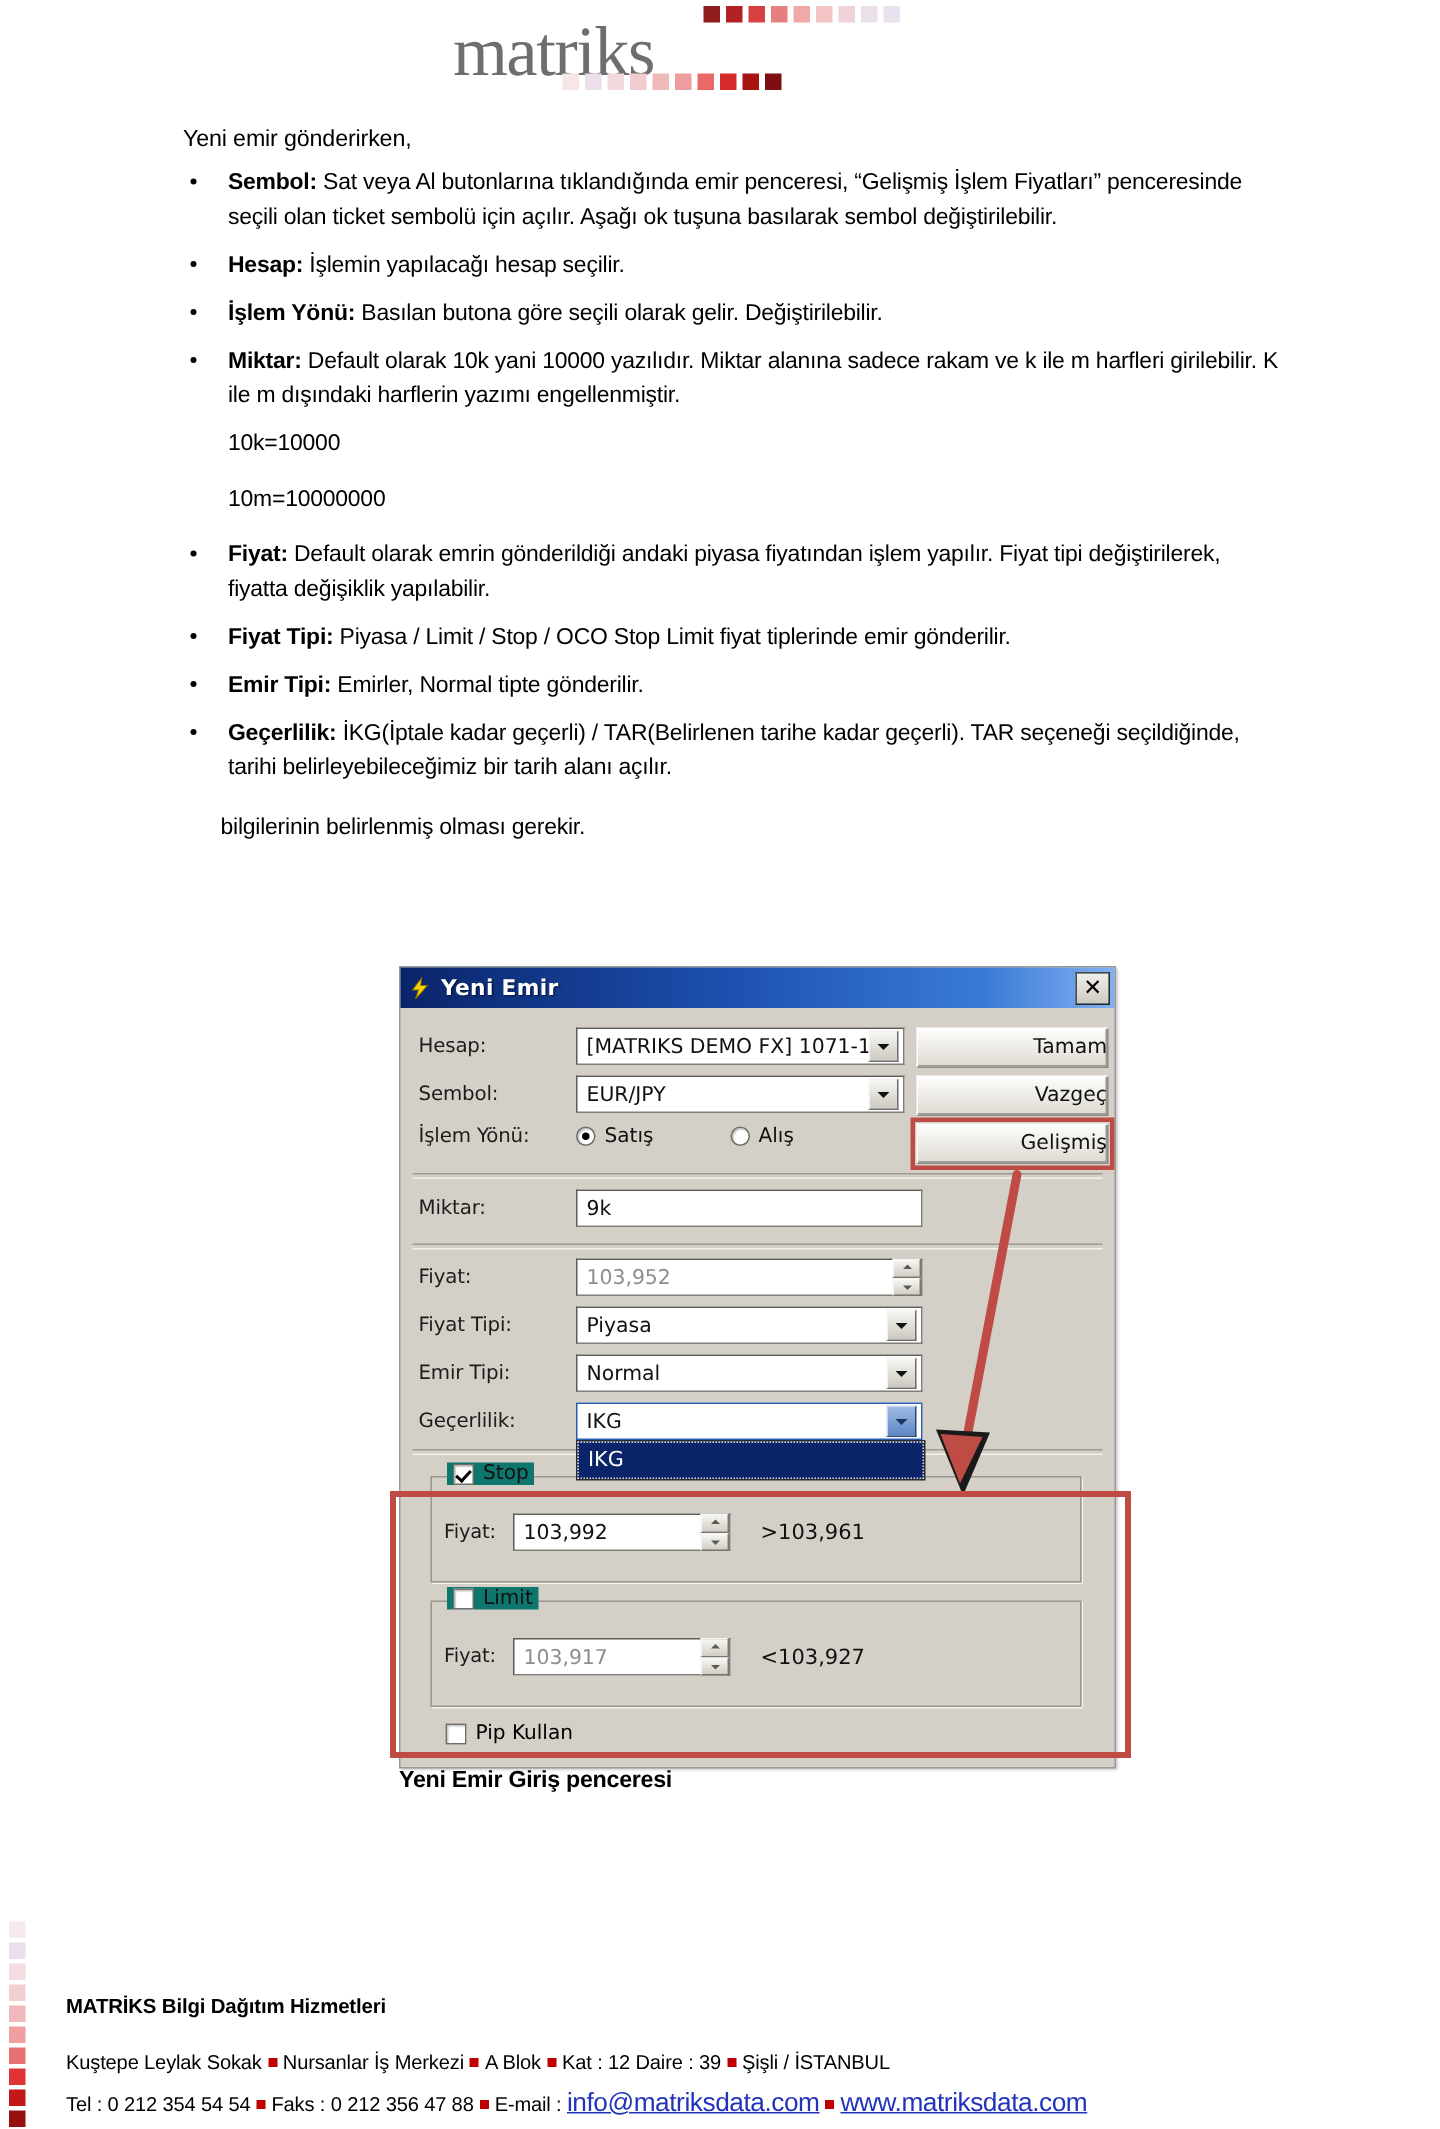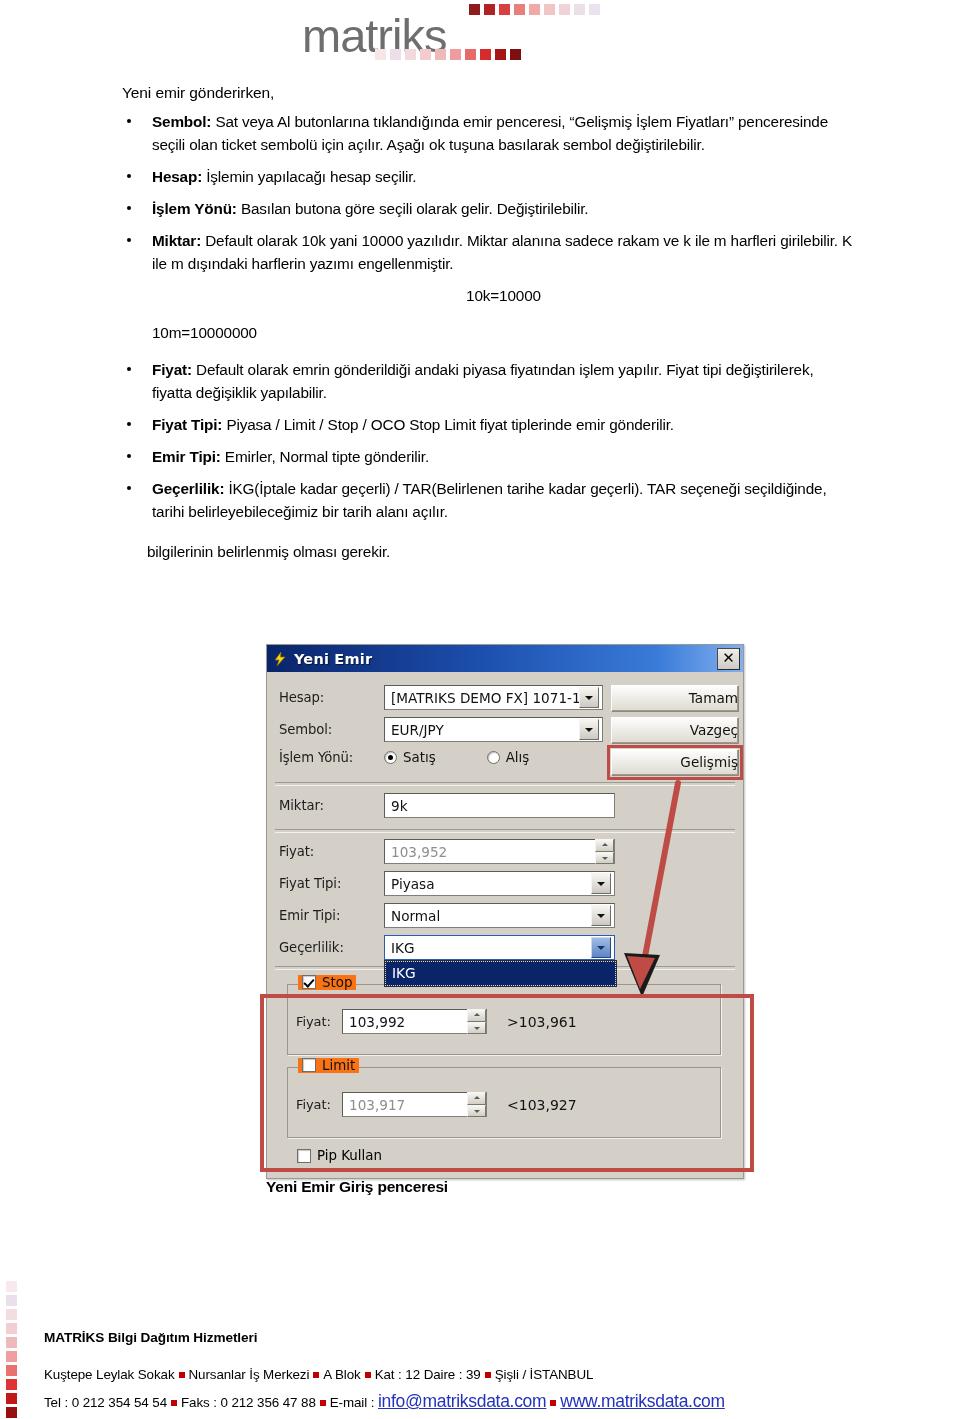--- a/index.html
+++ b/index.html
@@ -5,21 +5,21 @@
   html,body{margin:0;padding:0;}
   body{
     width:960px;height:1419px;background:#ffffff;
     font-family:"Liberation Sans","DejaVu Sans",sans-serif;
     color:#000;position:relative;overflow:hidden;
   }
   
   #logo-wrap{position:absolute;left:300px;top:2px;width:330px;height:62px;}
   .logo-text{
     position:absolute;left:2px;top:6px;
-    font-family:Liberation Sans, sans-serif;
+    font-family:Liberation Serif, serif;
     font-size:47px;letter-spacing:-1px;color:#6e6e6e;font-weight:400;
   }
   .px{position:absolute;width:11px;height:11px;}
   
   #content{position:absolute;left:0;top:84px;width:960px;}
   .lead{
     position:absolute;left:122px;top:0;font-size:15.5px;color:#000;
     letter-spacing:-0.1px;
   }
   ul.bullets{
@@ -140,22 +140,22 @@
   }
   .dd-item.sel{
     background:#0a246a;color:#fff;border:1px dotted #d9d9d9;height:25px;line-height:22px;
   }
   
   .grp{
     position:absolute;border:1px solid #9a968f;border-top-color:#9a968f;
     box-shadow:1px 1px 0 #f4f2ee;
   }
   .grp-title{
-    position:absolute;top:-10px;left:10px;background:#f97316;padding:0 4px;
-    display:flex;align-items:flex-start;font-size:13.4px;color:#111;
+    position:absolute;top:-10px;left:10px;background:#0f766e;padding:0 4px;
+    display:flex;align-items:flex-end;font-size:13.4px;color:#111;
   }
   .chk{
     width:14px;height:14px;background:#fff;border:1px solid #6f6f68;
     box-shadow:inset 1px 1px 1px rgba(0,0,0,.22);
     position:relative;flex:0 0 auto;margin-right:6px;cursor:pointer;box-sizing:border-box;
   }
   .chk.on::after{
     content:"";position:absolute;left:3px;top:1px;width:4px;height:8px;
     border:solid #000;border-width:0 2px 2px 0;transform:rotate(42deg);
   }
@@ -210,21 +210,21 @@
     </div>
 </div>
 
 <div id="content">
   <div class="lead">Yeni emir gönderirken,</div>
   <ul class="bullets" id="bullet-list">
       <li class="bullet"><b>Sembol:</b><span> Sat veya Al butonlarına tıklandığında emir penceresi, “Gelişmiş İşlem Fiyatları” penceresinde seçili olan ticket sembolü için açılır. Aşağı ok tuşuna basılarak sembol değiştirilebilir.</span></li>
       <li class="bullet"><b>Hesap:</b><span> İşlemin yapılacağı hesap seçilir.</span></li>
       <li class="bullet"><b>İşlem Yönü:</b><span> Basılan butona göre seçili olarak gelir. Değiştirilebilir.</span></li>
       <li class="bullet"><b>Miktar:</b><span> Default olarak 10k yani 10000 yazılıdır. Miktar alanına sadece rakam ve k ile m harfleri girilebilir. K ile m dışındaki harflerin yazımı engellenmiştir.</span></li>
-      <li class="plain" style="margin-bottom: 14px; text-align: center;"><span>10k=10000</span></li>
+      <li class="plain" style="margin-bottom: 14px;"><span>10k=10000</span></li>
       <li class="plain" style="margin-bottom: 14px;"><span>10m=10000000</span></li>
       <li class="bullet"><b>Fiyat:</b><span> Default olarak emrin gönderildiği andaki piyasa fiyatından işlem yapılır. Fiyat tipi değiştirilerek, fiyatta değişiklik yapılabilir.</span></li>
       <li class="bullet"><b>Fiyat Tipi:</b><span> Piyasa / Limit / Stop / OCO Stop Limit fiyat tiplerinde emir gönderilir.</span></li>
       <li class="bullet"><b>Emir Tipi:</b><span> Emirler, Normal tipte gönderilir.</span></li>
       <li class="bullet"><b>Geçerlilik:</b><span> İKG(İptale kadar geçerli) / TAR(Belirlenen tarihe kadar geçerli). TAR seçeneği seçildiğinde, tarihi belirleyebileceğimiz bir tarih alanı açılır.</span></li>
     </ul>
   <div class="final-line" id="closing-line" style="top: 456px;">bilgilerinin belirlenmiş olması gerekir.</div>
 </div>
 
 <div id="dialog">

